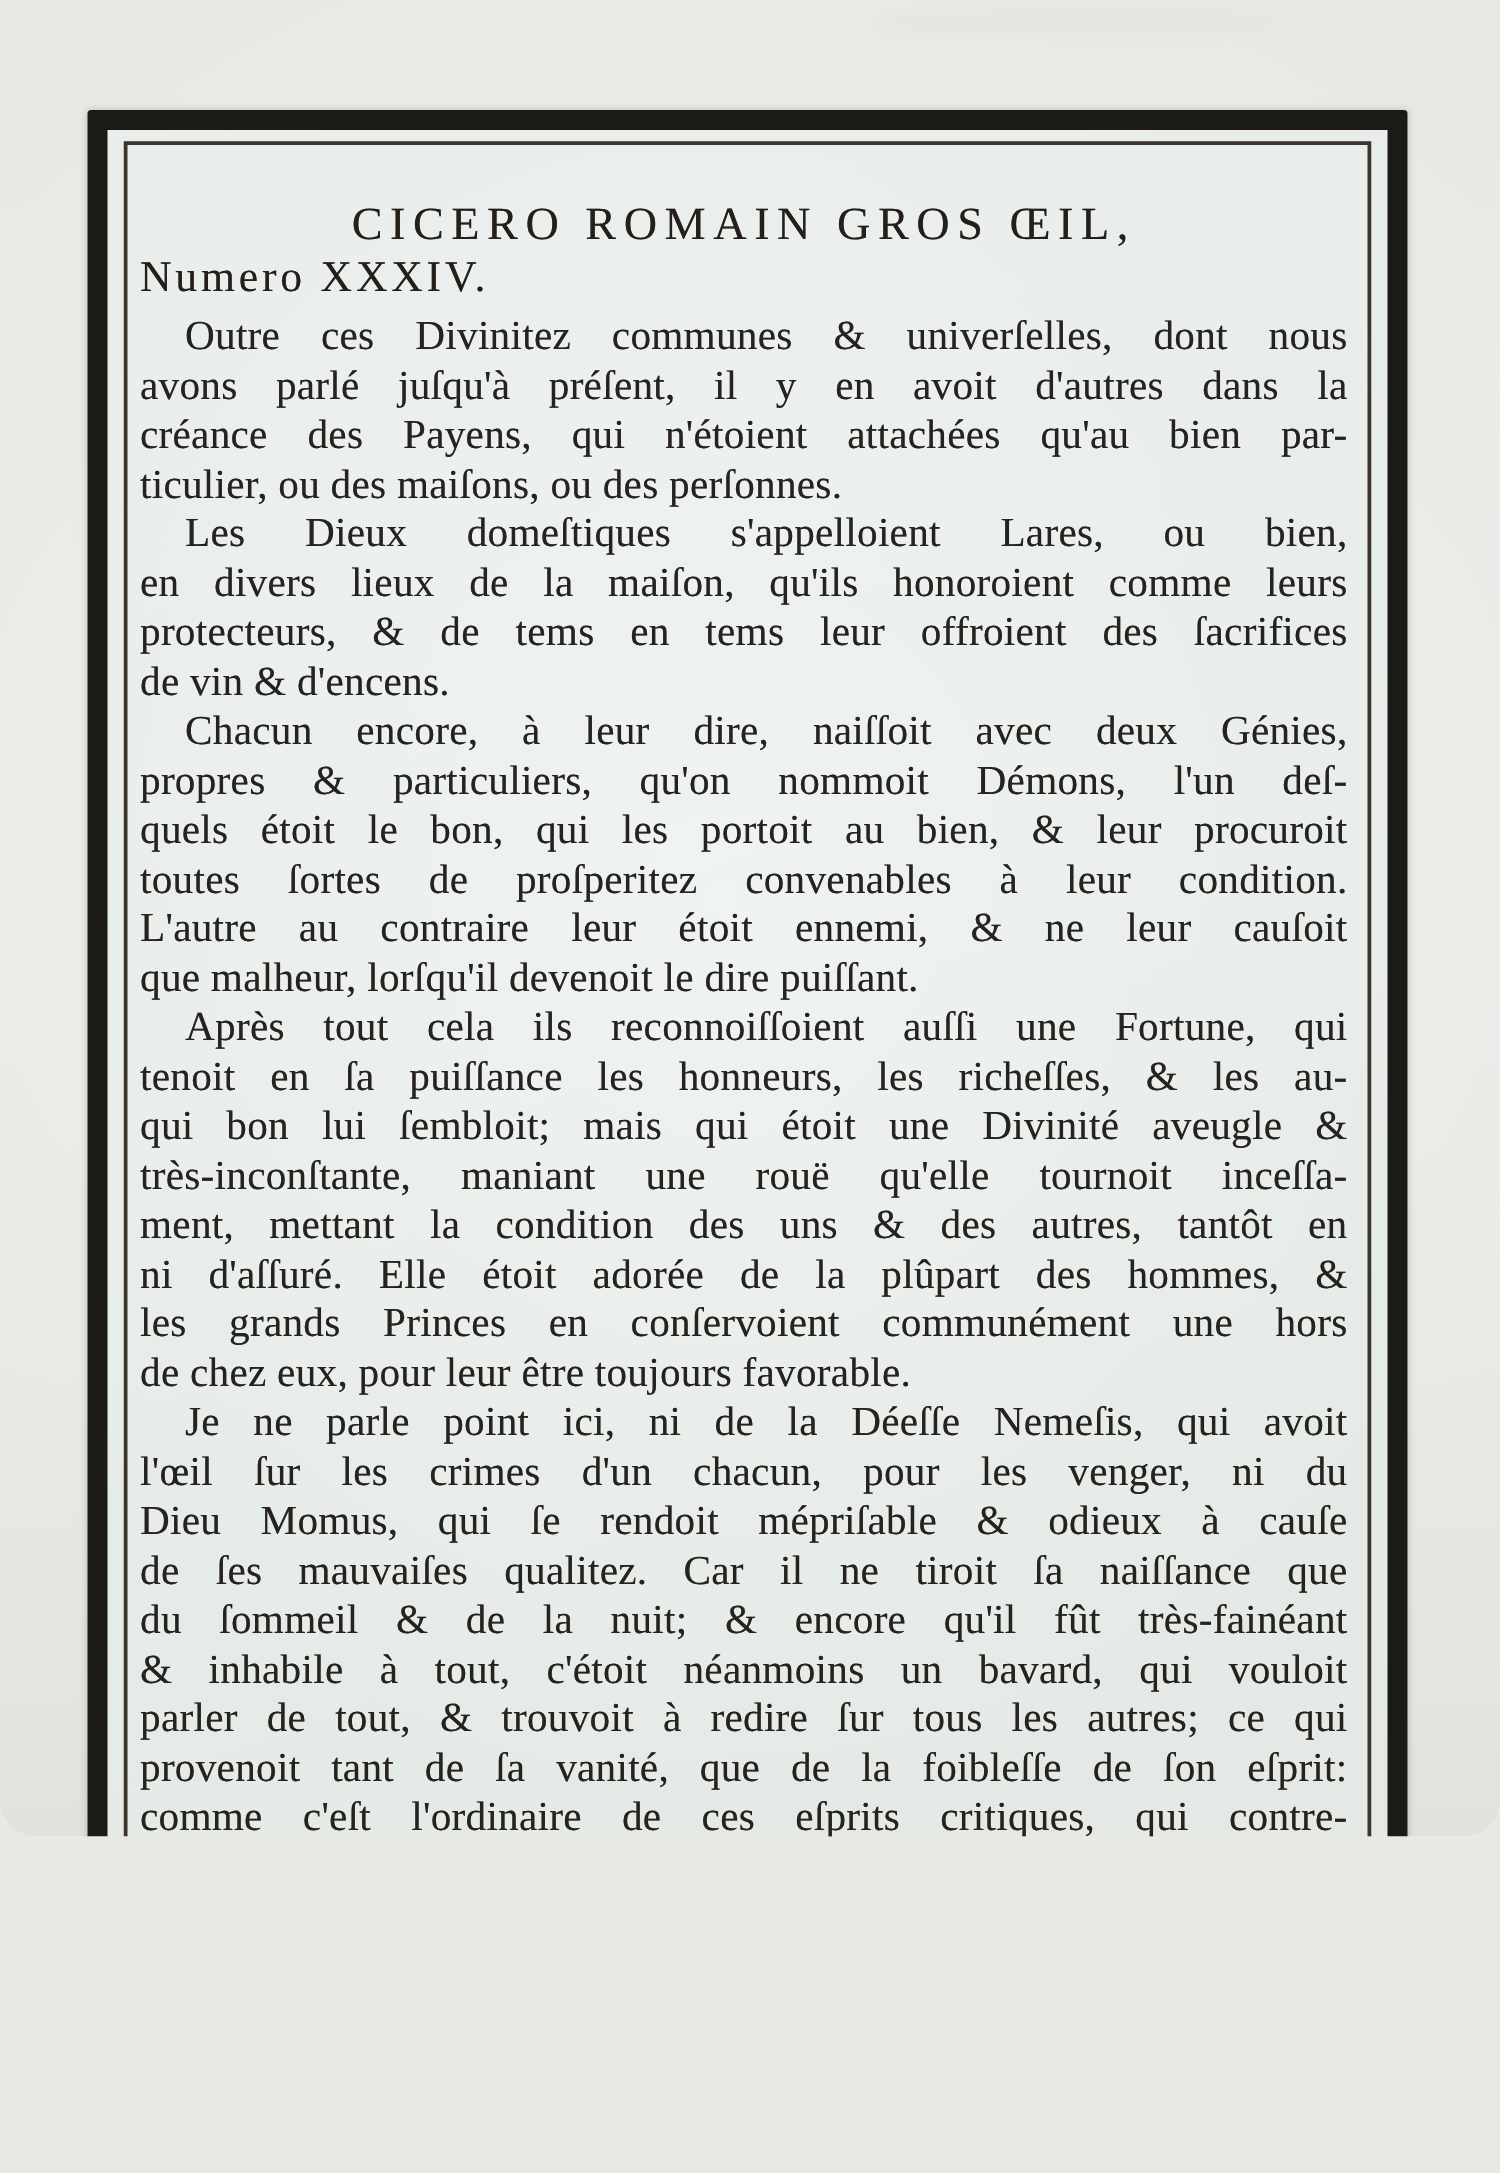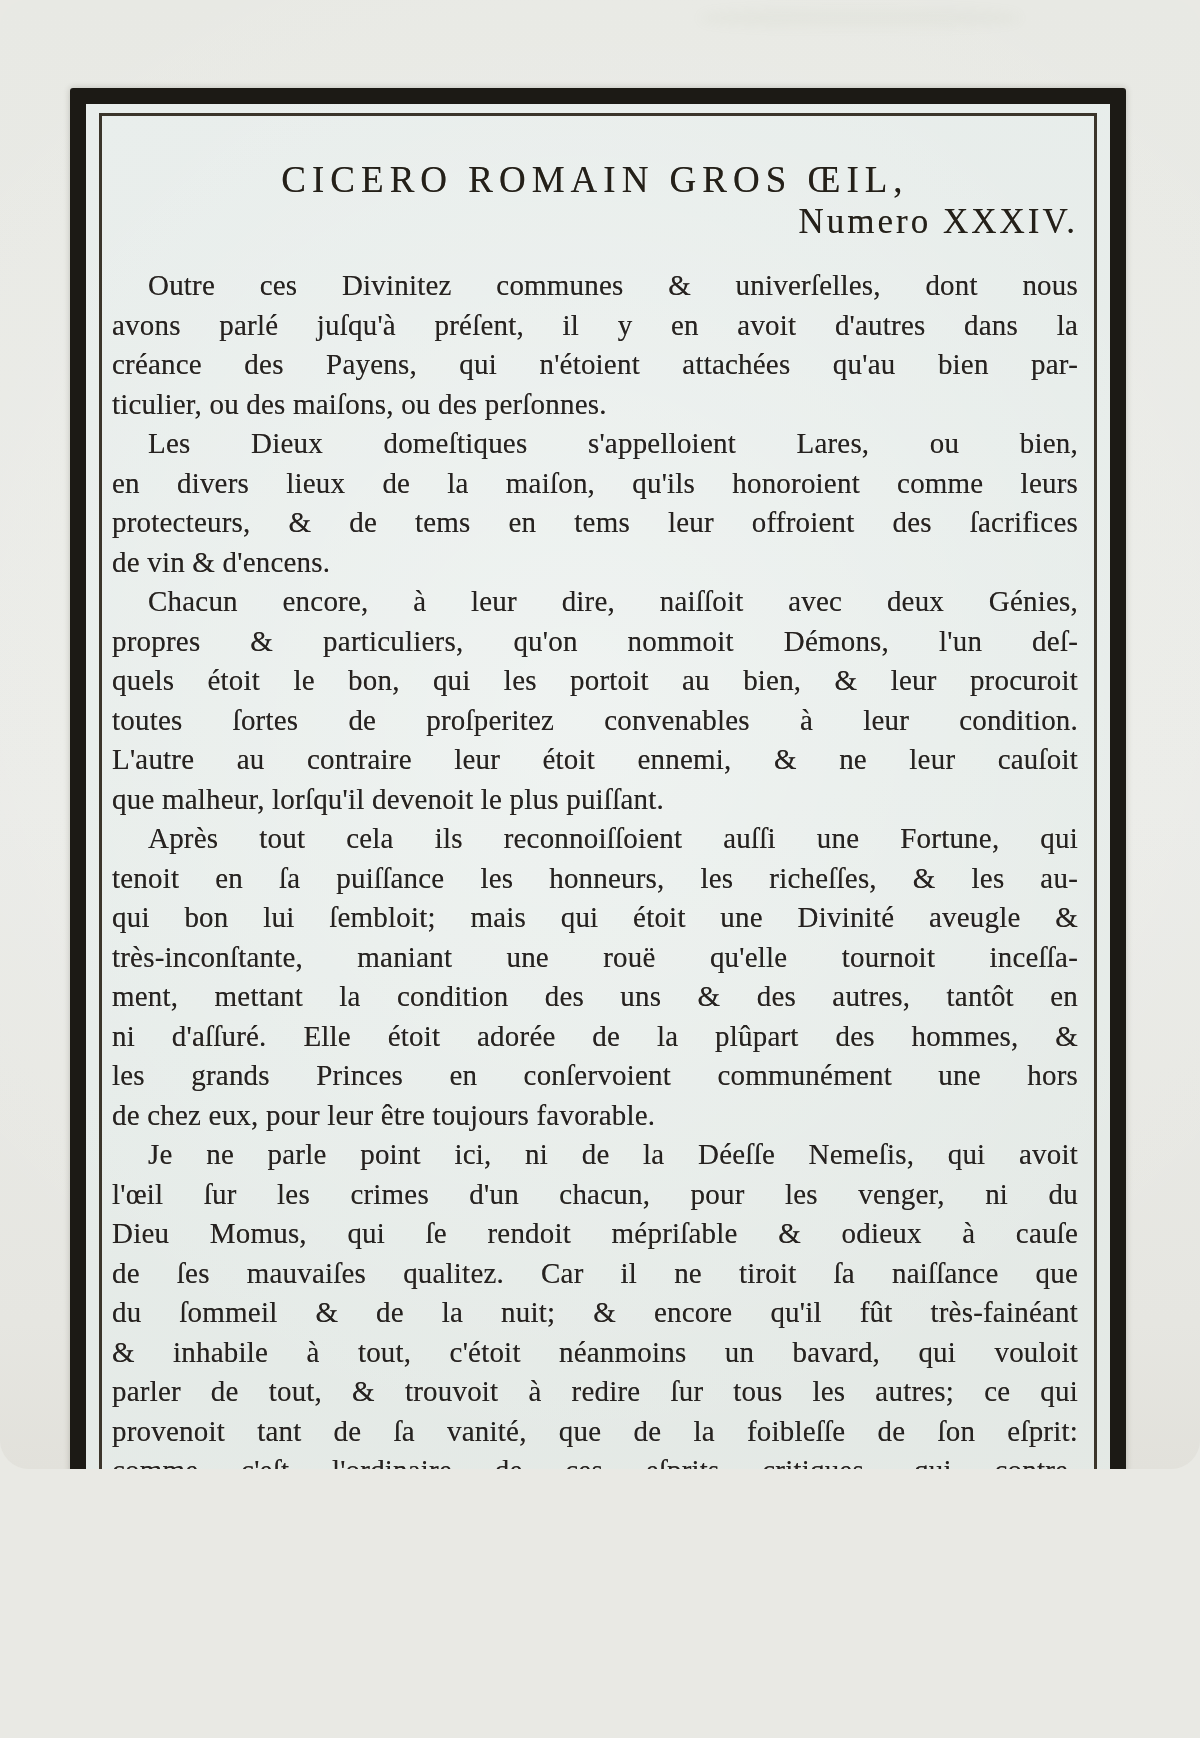--- a/index.html
+++ b/index.html
@@ -52,24 +52,24 @@
     position:absolute;top:0;bottom:0;left:0;right:0;
     padding:16px 16px 0 10px;
     color:#262220;
     text-shadow:0 0 .5px rgba(40,32,24,.55);
   }
   h1.title{
     margin:26px 0 0 0;font-weight:normal;text-align:center;
     font-size:37px;line-height:44px;letter-spacing:6px;color:#242019;
   }
   h2.subtitle{
-    margin:0;font-weight:normal;text-align:right;
+    margin:0;font-weight:normal;text-align:left;
     font-size:35px;line-height:40px;letter-spacing:3px;color:#242019;
   }
-  .bodytext{margin-top:24px;font-size:29px;}
+  .bodytext{margin-top:8px;font-size:33px;}
   .ln{
     height:39.5px;line-height:39.5px;overflow:hidden;
     text-align:justify;text-align-last:justify;
     letter-spacing:.2px;
   }
   .ln.end{text-align:center;text-align-last:left;}
   .ln.first{text-indent:36px;}
 </style>
 </head>
 <body>
@@ -106,21 +106,21 @@
             <div class="ln">protecteurs, &amp; de tems en tems leur offroient des ſacrifices</div>
             <div class="ln end">de vin &amp; d'encens.</div>
           </div>
 
           <div>
             <div class="ln first">Chacun encore, à leur dire, naiſſoit avec deux Génies,</div>
             <div class="ln">propres &amp; particuliers, qu'on nommoit Démons, l'un deſ-</div>
             <div class="ln">quels étoit le bon, qui les portoit au bien, &amp; leur procuroit</div>
             <div class="ln">toutes ſortes de proſperitez convenables à leur condition.</div>
             <div class="ln">L'autre au contraire leur étoit ennemi, &amp; ne leur cauſoit</div>
-            <div class="ln end">que malheur, lorſqu'il devenoit le plus puiſſant.</div>
+            <div class="ln end">que malheur, lorſqu'il devenoit le dire puiſſant.</div>
           </div>
 
           <div>
             <div class="ln first">Après tout cela ils reconnoiſſoient auſſi une Fortune, qui</div>
             <div class="ln">tenoit en ſa puiſſance les honneurs, les richeſſes, &amp; les au-</div>
             <div class="ln">qui bon lui ſembloit; mais qui étoit une Divinité aveugle &amp;</div>
             <div class="ln">très-inconſtante, maniant une rouë qu'elle tournoit inceſſa-</div>
             <div class="ln">ment, mettant la condition des uns &amp; des autres, tantôt en</div>
             <div class="ln">ni d'aſſuré. Elle étoit adorée de la plûpart des hommes, &amp;</div>
             <div class="ln">les grands Princes en conſervoient communément une hors</div>

